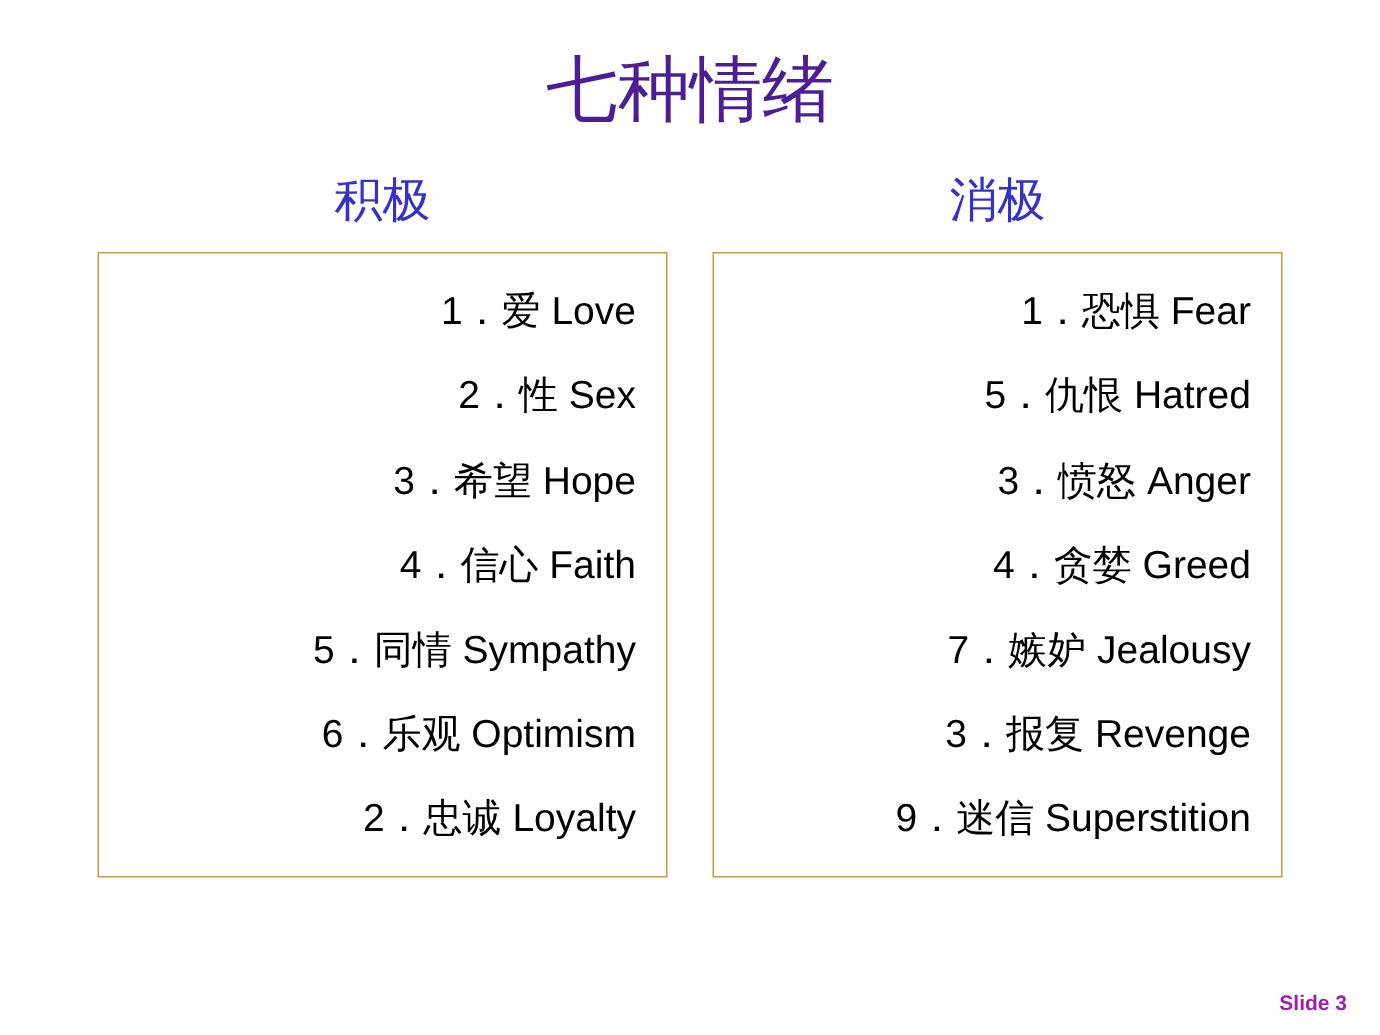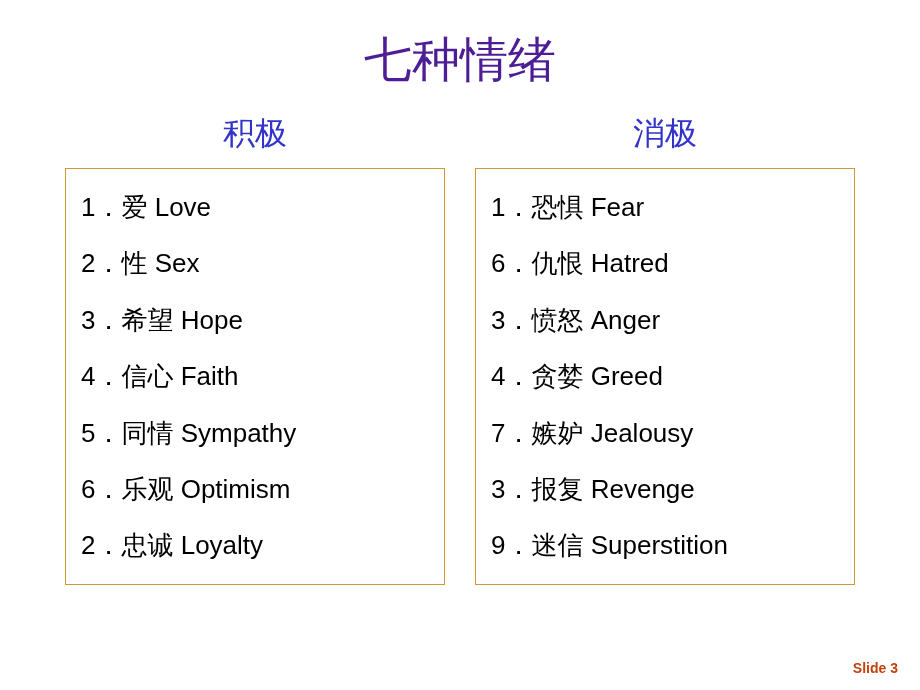--- a/index.html
+++ b/index.html
@@ -50,29 +50,30 @@
     .list-box {
       border: 1.5px solid #cc9933;
       padding: 10px 20px 10px 15px;
     }
 
     .list-item {
       font-size: 26px;
       color: #000000;
       padding: 10px 0;
       line-height: 1.4;
+      text-align: right;
     }
 
     .slide-number {
       position: absolute;
       bottom: 14px;
       right: 22px;
       font-size: 14px;
       font-weight: bold;
-      color: #c2410c;
+      color: #a21caf;
     }
   </style>
 </head>
 <body>
 
 <h1 class="page-title">七种情绪</h1>
 
 <div class="columns-container">
 
   <div class="column">
@@ -87,21 +88,21 @@
         <div class="list-item">6．乐观 Optimism</div>
         <div class="list-item">2．忠诚 Loyalty</div>
       </div>
   </div>
 
   <div class="column">
     <div class="column-header">消极</div>
     <div class="list-box">
 
     <div class="list-item">1．恐惧 Fear</div>
-        <div class="list-item">6．仇恨 Hatred</div>
+        <div class="list-item">5．仇恨 Hatred</div>
         <div class="list-item">3．愤怒 Anger</div>
         <div class="list-item">4．贪婪 Greed</div>
         <div class="list-item">7．嫉妒 Jealousy</div>
         <div class="list-item">3．报复 Revenge</div>
         <div class="list-item">9．迷信 Superstition</div>
       </div>
   </div>
 
 </div>
 

